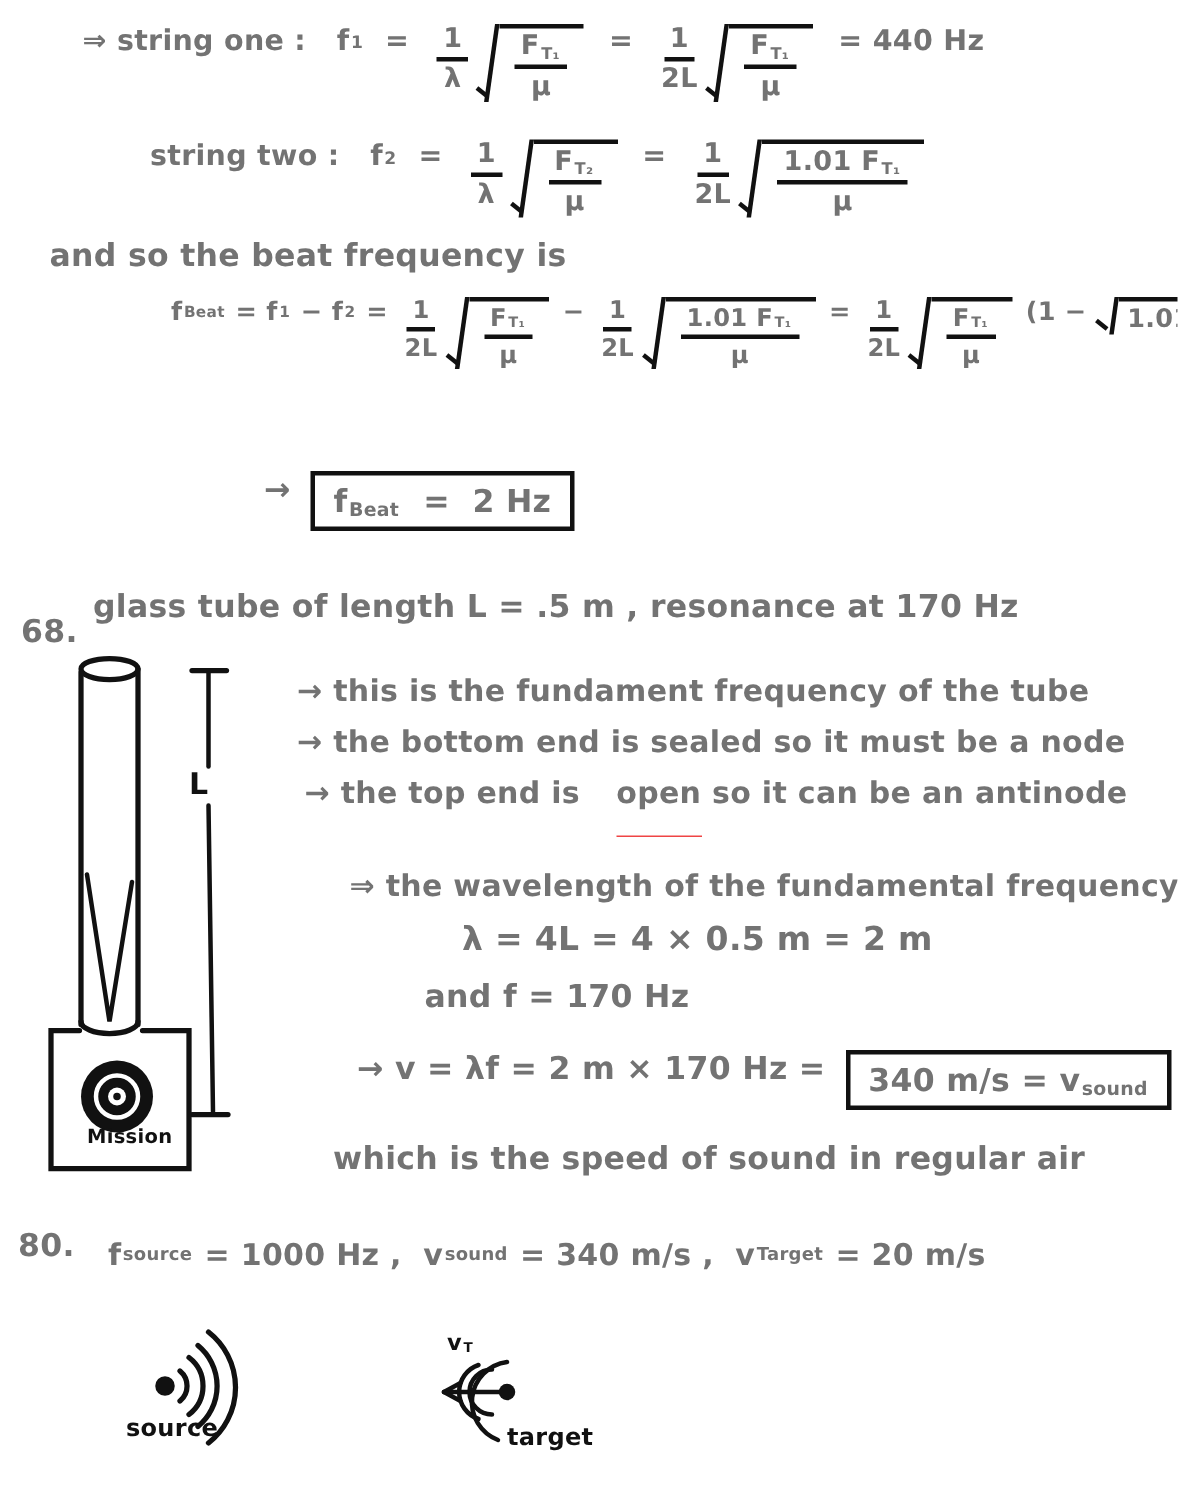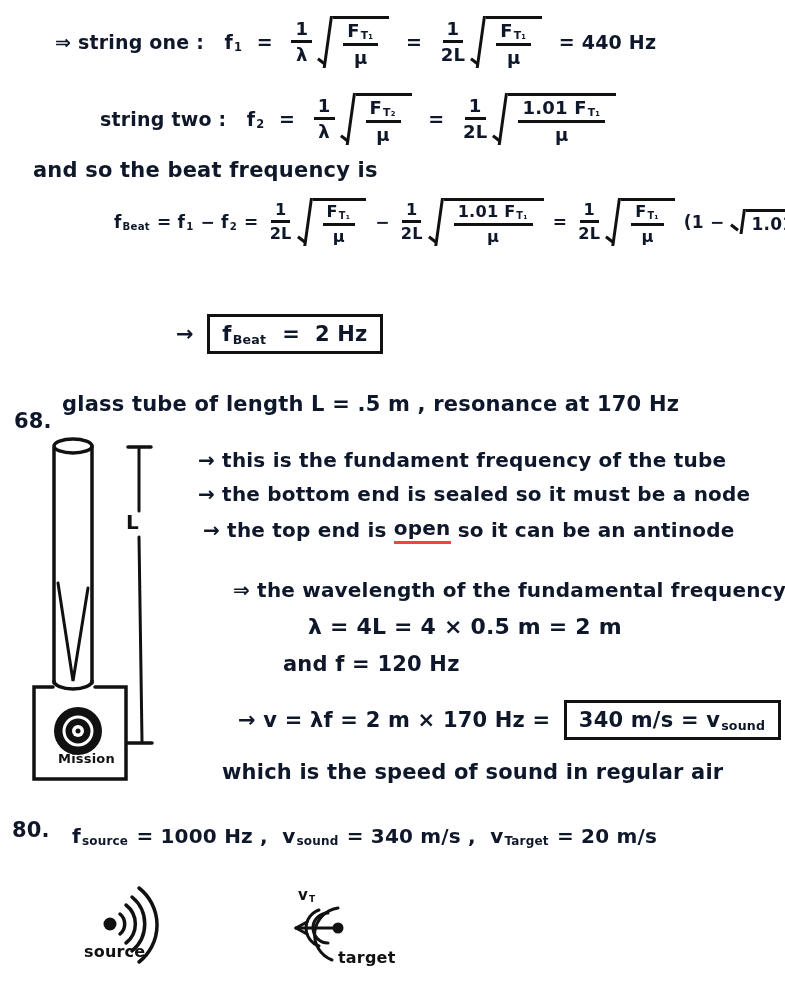--- a/index.html
+++ b/index.html
@@ -3,35 +3,35 @@
 <meta charset="utf-8">
 <style>
   html,body{margin:0;padding:0;}
   body{
     width:785px;height:991px;position:relative;
     background:#ffffff;color:#111;
     font-family:"DejaVu Sans",sans-serif;font-weight:700;
     overflow:hidden;letter-spacing:0.2px;
   }
   .page{position:absolute;inset:0;background:#ffffff;}
-  .line{position:absolute;display:flex;align-items:center;color:#0f172a;}
+  .line{position:absolute;display:flex;align-items:flex-start;color:#737373;}
   .lbl{position:absolute;display:flex;align-items:center;color:#111;}
   .t{white-space:pre;}
   .sub{font-size:0.6em;position:relative;top:0.45em;margin:0 1px;white-space:pre;}
   .frac{display:inline-flex;flex-direction:column;align-items:center;margin:0 5px;line-height:1.1;font-size:0.95em;}
   .num{display:inline-flex;align-items:center;border-bottom:3px solid #111;padding:0 4px 2px;}
   .den{display:inline-flex;align-items:center;padding-top:2px;}
   .sqrt{display:inline-flex;align-items:stretch;margin:0 3px;}
   .rad{position:relative;width:13px;flex:none;}
   .rad::before{content:"";position:absolute;right:0;top:0;height:100%;width:3px;background:#111;
                transform:skewX(-8deg);transform-origin:top right;}
   .rad::after{content:"";position:absolute;left:-3px;bottom:5px;width:9px;height:3px;background:#111;transform:rotate(38deg);}
   .sqbody{display:inline-flex;align-items:center;border-top:3px solid #111;padding:2px 6px 0 5px;}
   .boxed{display:inline-flex;align-items:center;border:3px solid #111;padding:5px 12px;margin-left:6px;}
-  .ul{border-bottom:3px solid #ef4444;padding-bottom:1px;white-space:pre;}
+  .ul{border-bottom:1px solid #ef4444;padding-bottom:17px;white-space:pre;margin-left:17px;}
   svg{position:absolute;overflow:visible;}
 
   #ln-string-one{left:55px;top:16px;font-size:19px;}
   #ln-string-two{left:100px;top:93px;font-size:19px;}
   #ln-beat-intro{left:33px;top:158px;font-size:21px;}
   #ln-beat-eq{left:114px;top:198px;font-size:17px;}
   #ln-beat-eval{left:200px;top:272px;font-size:20px;}
   #ln-beat-result{left:176px;top:314px;font-size:21px;}
   #ln-p68-num{left:14px;top:409px;font-size:21px;}
   #ln-p68-header{left:62px;top:392px;font-size:21px;}
@@ -275,21 +275,21 @@
       <span class="ul">open</span>
       <span class="t"> so it can be an antinode</span>
     </div>
   <div class="line" id="ln-p68-wl-intro">
       <span class="t">⇒ the wavelength of the fundamental frequency is</span>
     </div>
   <div class="line" id="ln-p68-lambda">
       <span class="t">λ = 4L = 4 × 0.5 m = 2 m</span>
     </div>
   <div class="line" id="ln-p68-freq">
-      <span class="t">and f = 120 Hz</span>
+      <span class="t">and f = 170 Hz</span>
     </div>
   <div class="line" id="ln-p68-speed">
       <span class="t">→ v = λf = 2 m × 170 Hz = </span>
       <span class="boxed">
         <span class="t">340 m/s = v</span>
         <span class="sub">sound</span>
       </span>
     </div>
   <div class="line" id="ln-p68-conclusion">
       <span class="t">which is the speed of sound in regular air</span>

